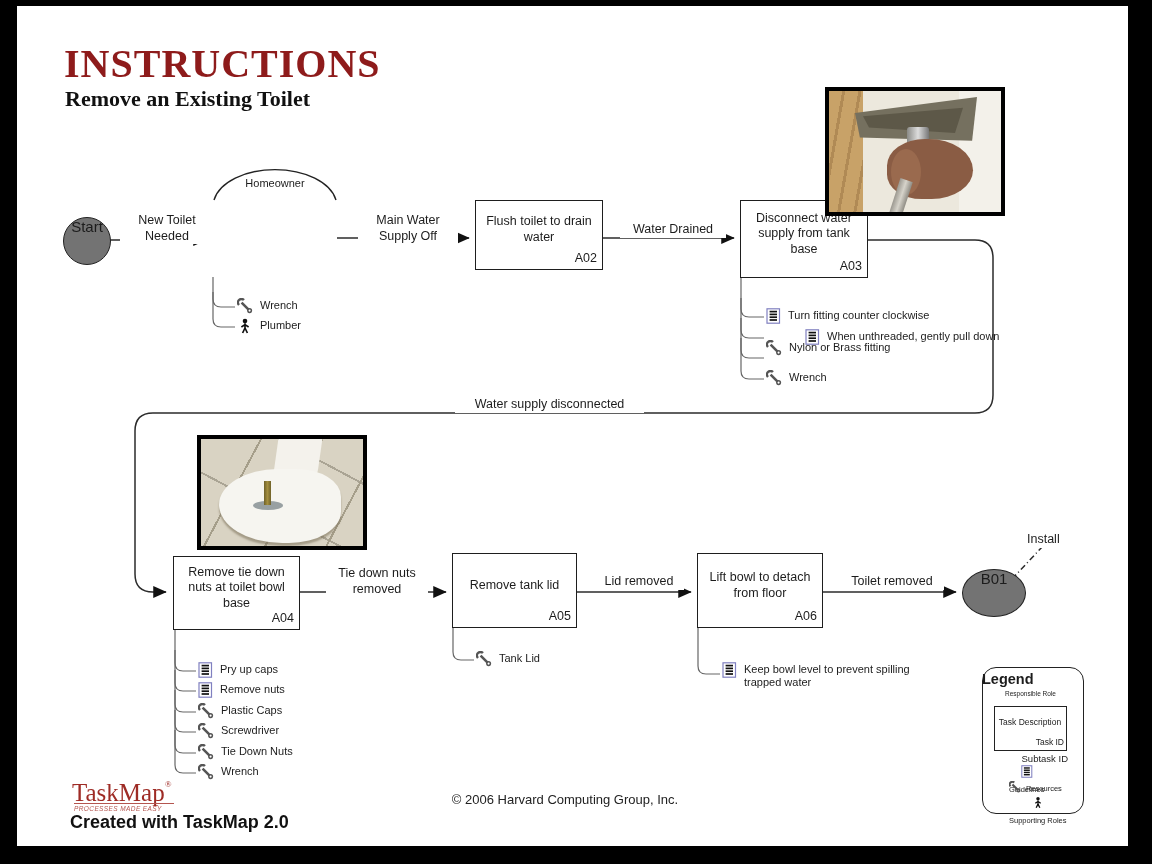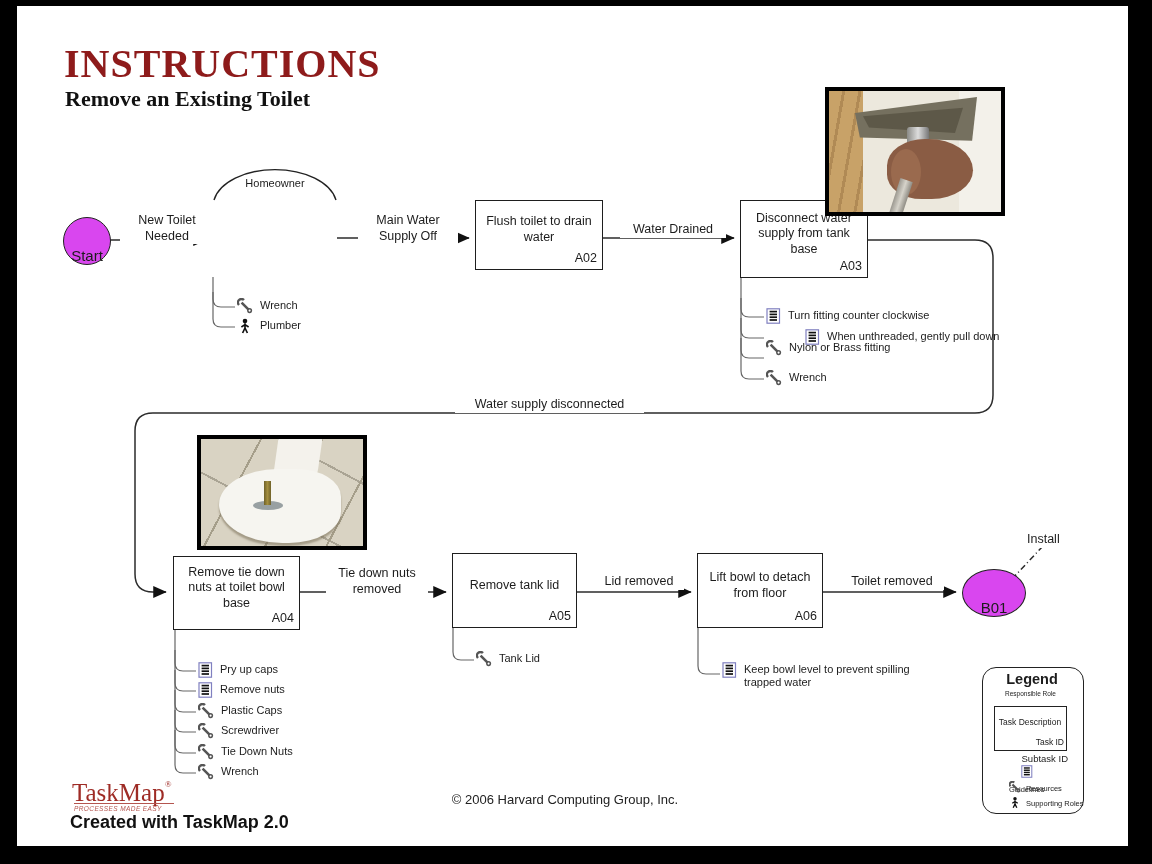--- a/index.html
+++ b/index.html
@@ -10,34 +10,34 @@
   .frame.left{left:0;top:0;width:17px;height:864px;}
   .frame.top{left:0;top:0;width:1152px;height:6px;}
   .frame.right{left:1128px;top:0;width:24px;height:864px;}
   .frame.bottom{left:0;top:846px;width:1152px;height:18px;}
 
   .title{left:64px;top:40px;font-family:"Liberation Serif",serif;font-weight:bold;font-size:40px;letter-spacing:1px;color:#8e1b1b;}
   .subtitle{left:65px;top:86px;font-family:"Liberation Serif",serif;font-weight:bold;font-size:22px;color:#111;}
 
   .tbox{border:1.6px solid #1e1e1e;background:#fff;display:flex;align-items:center;justify-content:center;text-align:center;font-size:12.5px;line-height:1.25;padding:4px 6px 14px 6px;box-sizing:border-box;}
   .tid{position:absolute;right:5px;bottom:2px;font-size:12.5px;}
-  .node{background:#d946ef;border:1.6px solid #222;border-radius:50%;display:flex;align-items:flex-end;justify-content:center;font-size:15px;}
+  .node{background:#737373;border:1.6px solid #222;border-radius:50%;display:flex;align-items:flex-start;justify-content:center;font-size:15px;}
 
   .lbl{font-size:12.5px;line-height:1.25;text-align:center;background:#fff;padding:0 2px;}
   .arclbl{font-size:11px;text-align:center;}
 
   .att{display:flex;align-items:flex-start;gap:7px;font-size:11px;line-height:1.2;}
   .att .ic{flex:0 0 auto;margin-top:-1px;}
 
   .photo{border:4px solid #000;overflow:hidden;background:#ece8dd;}
   .pl{position:absolute;}
 
   
   .legend{left:982px;top:667px;width:100px;height:145px;border:1.5px solid #222;border-radius:14px;background:#fff;}
-  .legend-title{left:0;top:4px;width:100%;text-align:center;font-weight:bold;font-size:14.5px;}
+  .legend-title{left:0;top:4px;width:100%;font-weight:bold;font-size:14.5px;}
   .minibox{left:12px;top:39px;width:73px;height:45px;border:1.2px solid #222;background:#fff;box-sizing:border-box;}
   .mini-role{left:12px;top:23px;width:73px;font-size:6.5px;line-height:1.1;text-align:center;}
   .mini-desc{left:12px;top:50px;width:72px;font-size:8.5px;text-align:center;}
   .mini-taskid{left:14px;top:70px;width:68px;font-size:8.5px;text-align:right;}
   .mini-subtask{left:10px;top:86px;width:76px;font-size:9.5px;text-align:right;}
   .leg-item{position:absolute;display:flex;align-items:center;gap:5px;font-size:7.5px;}
 
   .logo-name{left:72px;top:779px;font-family:"Liberation Serif",serif;font-size:25px;color:#9e2b25;}
   .logo-reg{font-size:9px;vertical-align:top;}
   .logo-tag{left:74px;top:803px;width:100px;font-size:6.5px;font-style:italic;letter-spacing:.4px;color:#b4554f;border-top:1px solid #b4554f;padding-top:1px;}
@@ -365,21 +365,21 @@
       <svg width="12" height="12" viewBox="0 0 16 16">
           <g stroke="#555" fill="none">
             <path d="M2 7 A3.5 3.5 0 1 1 7 2" stroke-width="2.6"></path>
             <line x1="4.6" y1="4.6" x2="11.6" y2="11.6" stroke-width="2.8"></line>
             <circle cx="12.6" cy="12.6" r="1.8" stroke-width="1.6"></circle>
           </g>
         </svg>
     </span>
     <span>Resources</span>
   </div>
-  <div class="leg-item" style="left:1009px;top:796px;">
+  <div class="leg-item" style="left:1009px;top:796px;flex-direction:column;">
     <span>
       <svg width="12" height="13" viewBox="0 0 16 16">
           <circle cx="8" cy="3" r="2.3" fill="#111"></circle>
           <path d="M8 5.2 L8 10 M8 6.6 L4.4 9 M8 6.6 L11.6 9 M8 10 L5.6 15 M8 10 L10.4 15" stroke="#111" stroke-width="1.8" fill="none"></path>
         </svg>
     </span>
     <span>Supporting Roles</span>
   </div>
 
   <div class="abs logo-name"><span>TaskMap</span><span class="logo-reg">®</span></div>

